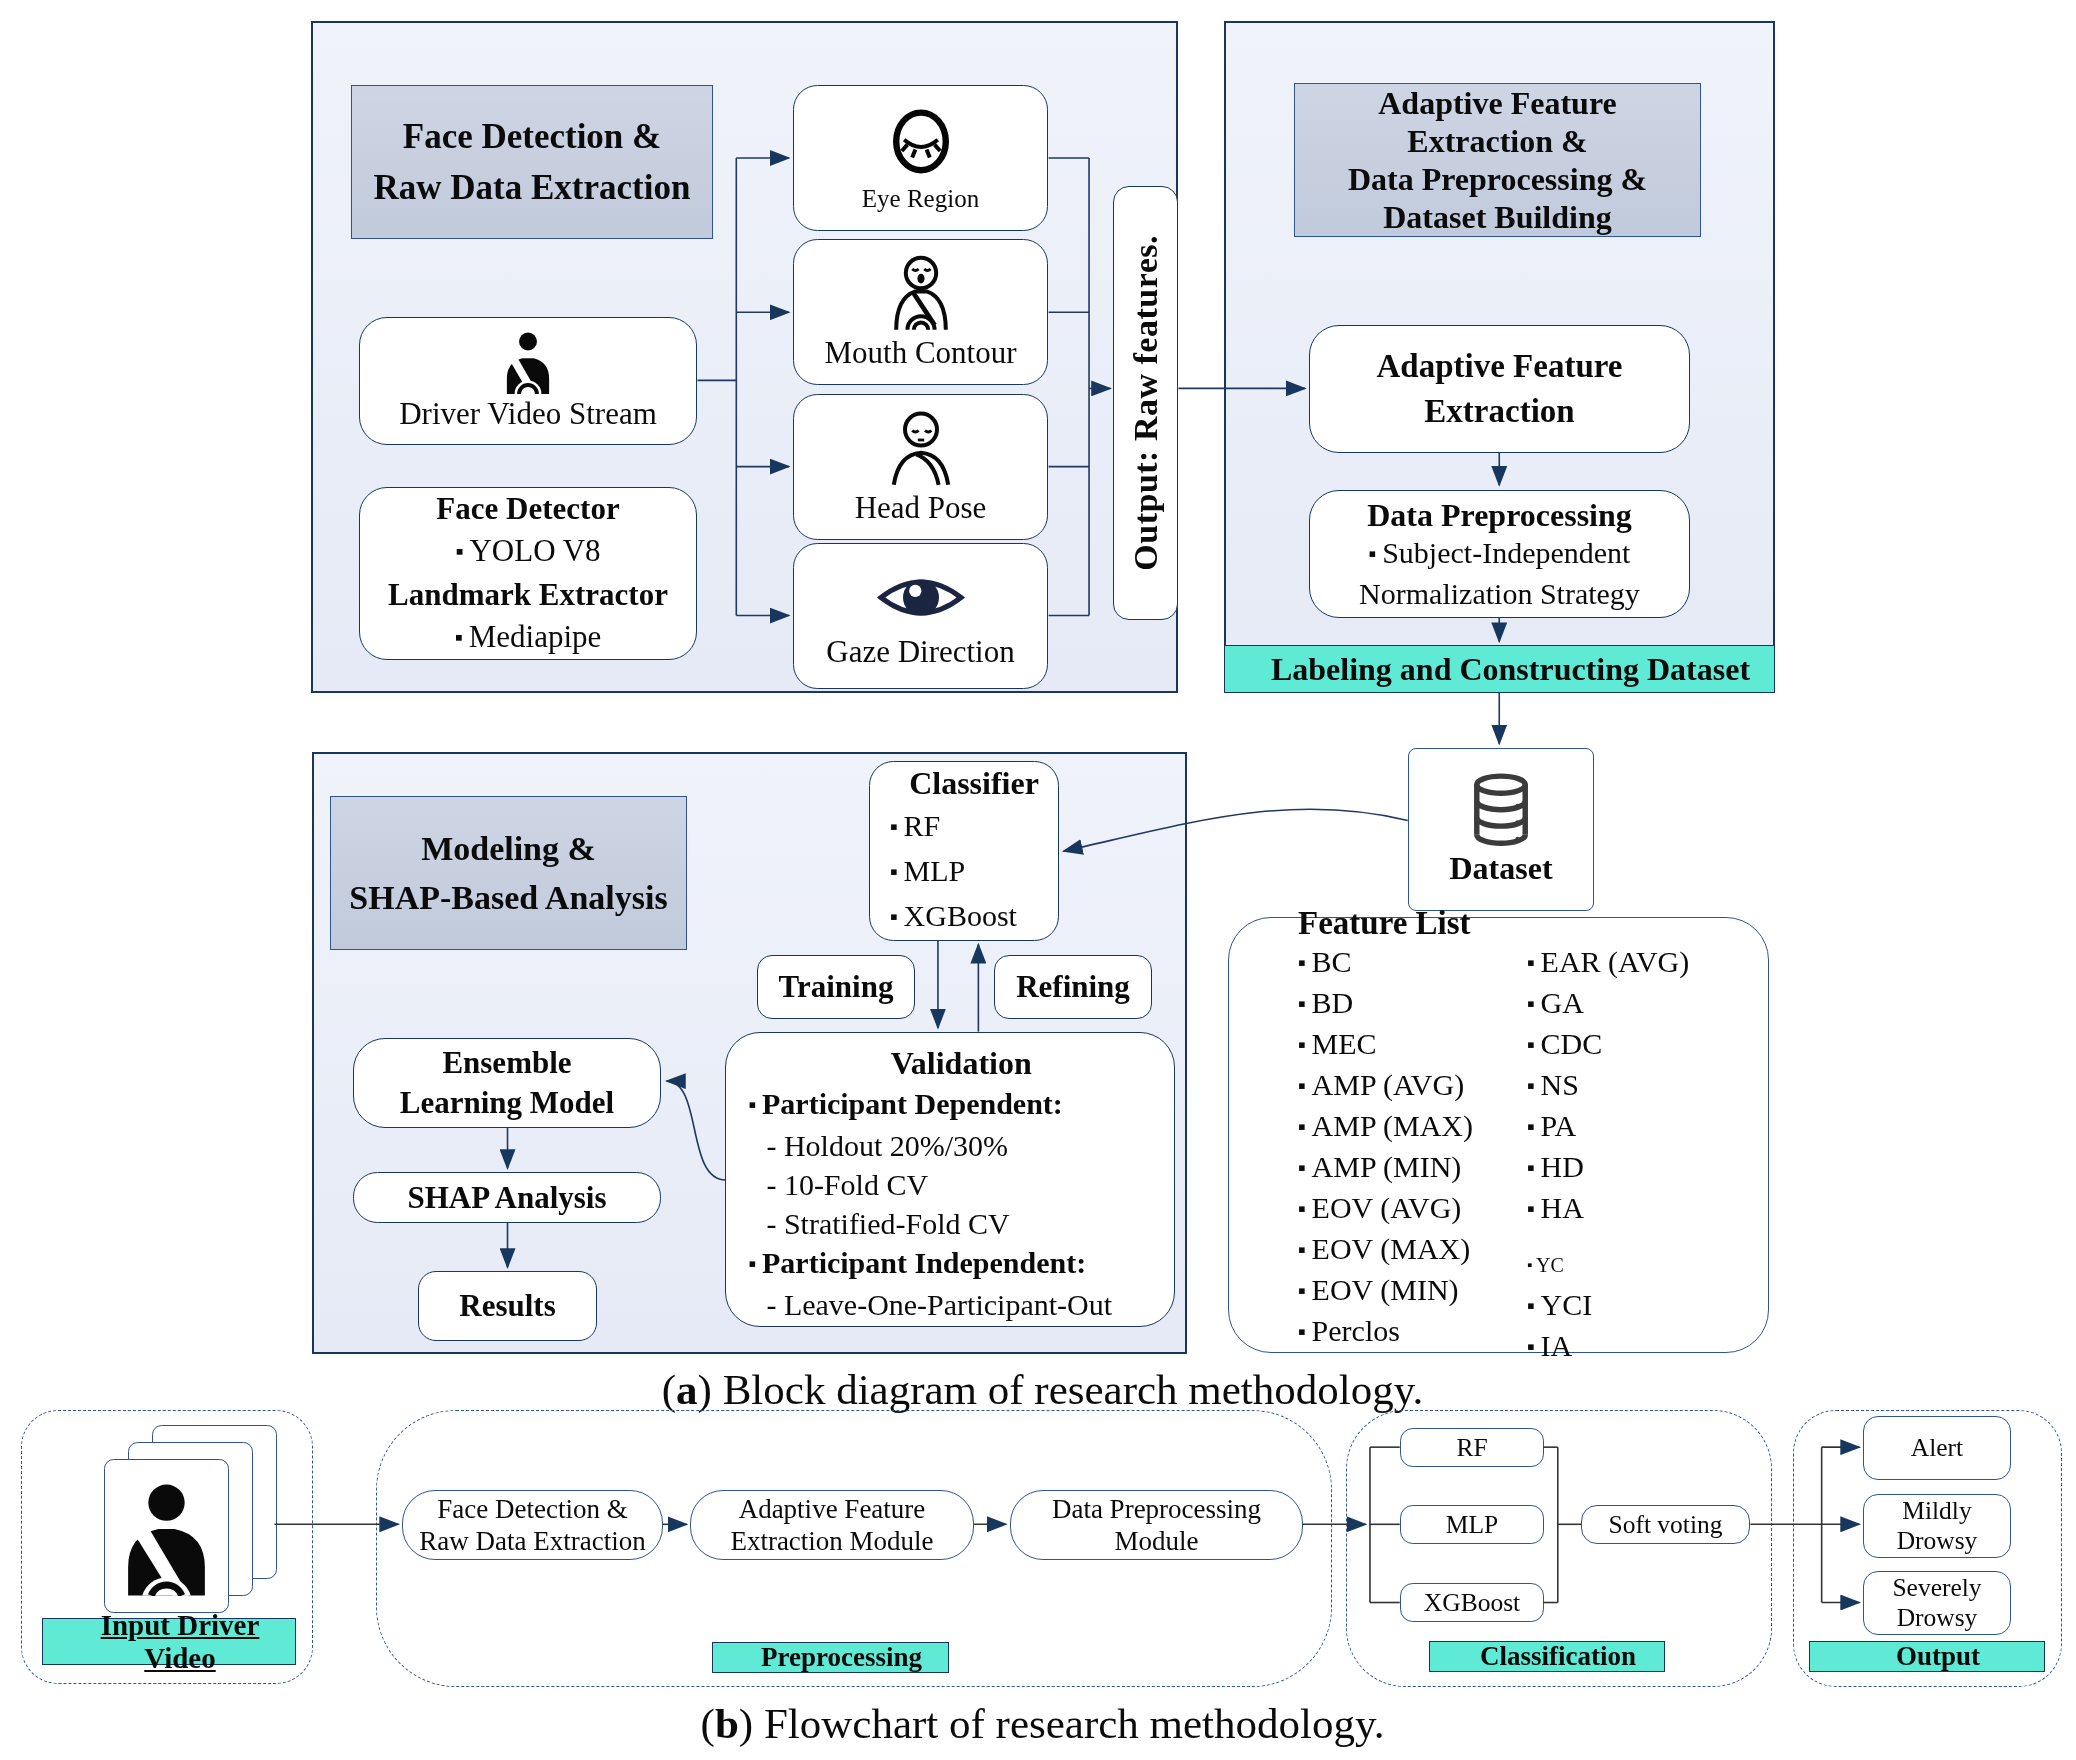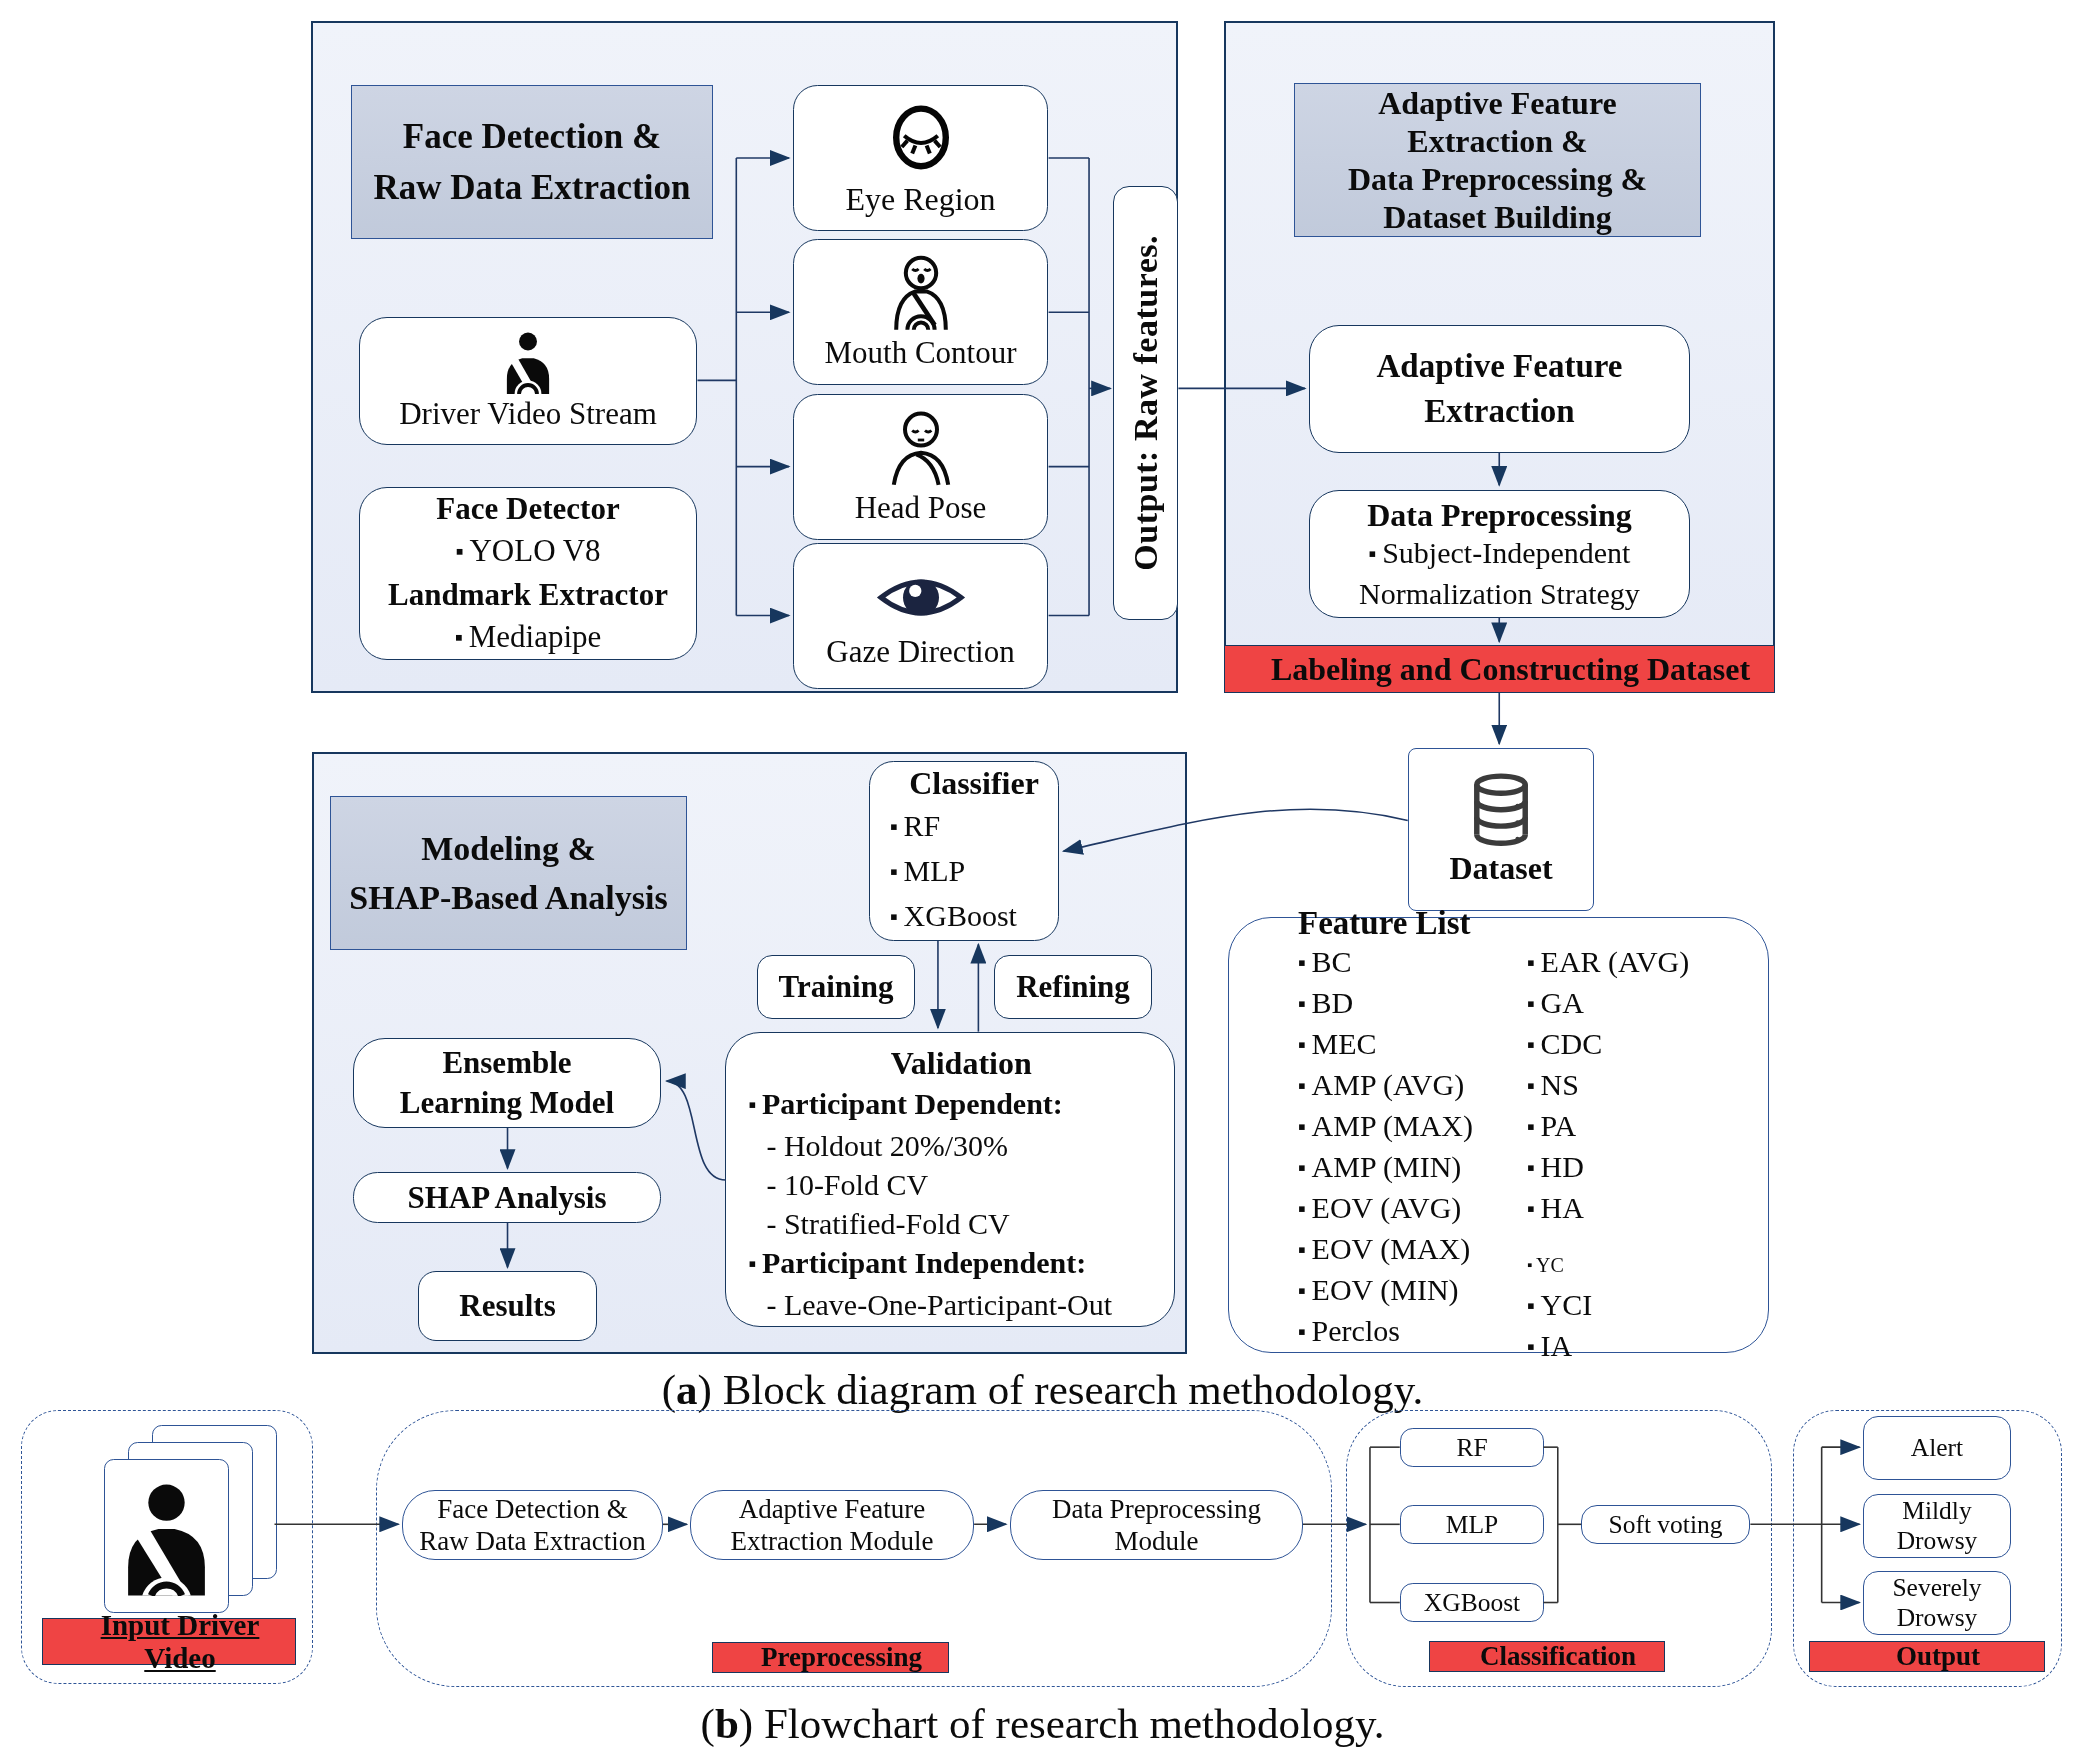--- a/index.html
+++ b/index.html
@@ -6,21 +6,21 @@
   body{width:2077px;height:1760px;font-family:"Liberation Serif","DejaVu Serif",serif;color:#0b0b0b;}
   #canvas{position:relative;width:2077px;height:1760px;overflow:hidden;background:#fff;}
   .abs{position:absolute;box-sizing:border-box;}
   .blk{background:linear-gradient(180deg,#f0f3fa 0%,#e5eaf6 100%);border:2.1px solid #17375E;}
   .hdr{background:linear-gradient(180deg,#ced5e4,#c1cadb);border:1.6px solid #2E5496;display:flex;align-items:center;justify-content:center;text-align:center;font-weight:bold;}
   .wbox{background:#fff;border:1.6px solid #17375E;display:flex;flex-direction:column;align-items:center;justify-content:center;text-align:center;}
   .thin{border:1.3px solid #2E5496;}
   .preline{white-space:pre-line;}
   .bullet::before{content:"▪ ";font-size:0.75em;position:relative;top:-0.08em;}
   .dash{border:1.6px dashed #2F5597;background:transparent;}
-  .lblbox{background:#ef4444;border:1.3px solid #17365D;display:flex;align-items:center;justify-content:center;font-weight:bold;text-align:center;padding-left:22px;}
+  .lblbox{background:#5eead4;border:1.3px solid #17365D;display:flex;align-items:center;justify-content:center;font-weight:bold;text-align:center;padding-left:22px;}
   .vtext{writing-mode:vertical-rl;transform:rotate(180deg);font-weight:bold;font-size:34px;letter-spacing:0.5px;}
   svg.overlay{position:absolute;left:0;top:0;pointer-events:none;}
   .caption{position:absolute;left:311px;width:1463px;text-align:center;font-size:43px;}
 </style>
 </head>
 <body>
 
 <div id="canvas">
 
   <div class="abs blk" style="left:311px;top:21px;width:867px;height:672px;"></div>
@@ -52,21 +52,21 @@
     <span>
       <svg width="80" height="80" viewBox="0 0 100 100" fill="none" stroke="#050505">
         <ellipse cx="50" cy="48" rx="31" ry="36" stroke-width="8"></ellipse>
         <path d="M29 46 Q50 64 71 46" stroke-width="5"></path>
         <path d="M33 52 L26 60" stroke-width="5"></path>
         <path d="M43 58 L39 68" stroke-width="5"></path>
         <path d="M57 58 L61 68" stroke-width="5"></path>
         <path d="M67 52 L74 60" stroke-width="5"></path>
       </svg>
     </span>
-    <span style="font-size:32px;">Eye Region</span>
+    <span style="font-size:25px;">Eye Region</span>
   </div>
 
   <div class="abs wbox" style="left:793px;top:239px;width:255px;height:146px;border-radius:24.5px;">
     <span>
       <svg width="80" height="80" viewBox="0 0 100 100" fill="none" stroke="#0a0a0a" stroke-width="5">
         <circle cx="50" cy="25" r="19"></circle>
         <path d="M39 20 q4 4 8 0" stroke-width="3.5"></path>
         <path d="M54 20 q4 4 8 0" stroke-width="3.5"></path>
         <ellipse cx="50" cy="32" rx="4.5" ry="6" fill="#0a0a0a" stroke="none"></ellipse>
         <path d="M19 96 Q19 56 43 48 H57 Q81 56 81 96"></path>

